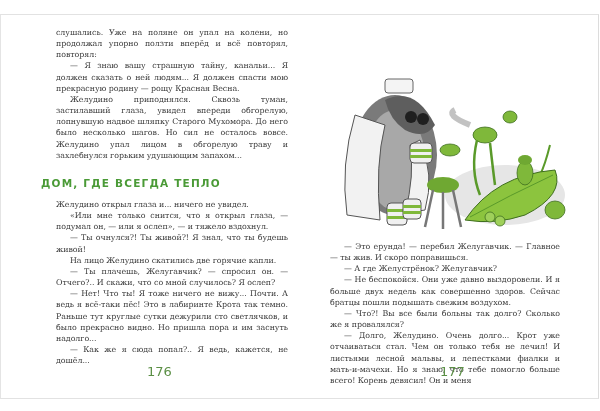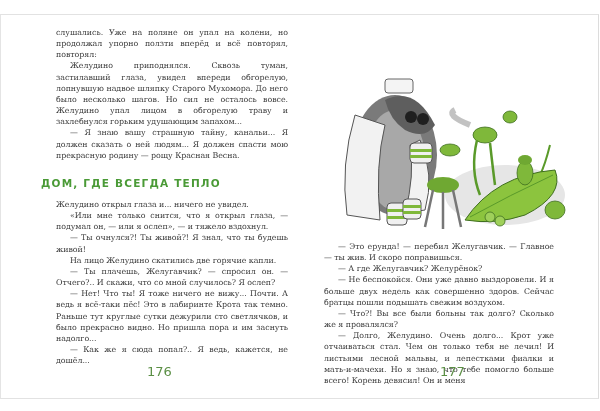--- a/index.html
+++ b/index.html
@@ -12,21 +12,21 @@
       position: absolute; top: 0; height: 383px; background: #fff;
       border-top: 1px solid #e2e2e2; border-bottom: 1px solid #e2e2e2;
     }
     .page.left { left: 0; width: 299px; border-left: 1px solid #e4e4e4; }
     .page.right { left: 300px; width: 298px; border-right: 1px solid #dcdcdc; }
     .text {
       position: absolute; font-size: 7.9px; line-height: 11.15px; color: #3a3a3a;
       text-align: justify; letter-spacing: -0.05px;
     }
     .left .text { left: 55px; width: 232px; }
-    .right .text { left: 24px; width: 230px; top: 226px; }
+    .right .text { left: 30px; width: 230px; top: 226px; }
     .text p { margin: 0; text-indent: 14px; }
     .text p.noind { text-indent: 0; }
     .chapter-title {
       position: absolute; left: 40px; width: 232px; top: 162px; text-align: left;
       font-family: "DejaVu Sans", "Liberation Sans", sans-serif; font-weight: bold;
       font-size: 10.5px; letter-spacing: 1.2px; color: #4a9a36;
     }
     .pagenum {
       position: absolute; top: 349px; font-size: 13px; color: #5b8f45;
       font-family: "DejaVu Sans", "Liberation Sans", sans-serif;
@@ -36,22 +36,22 @@
     .illustration { position: absolute; left: 25px; top: 30px; width: 245px; height: 185px; }
     .illustration svg { width: 100%; height: 100%; }
   </style>
 </head>
 <body>
 
 <div class="spread">
   <div class="page left">
     <div class="text" style="top:12px">
       <p class="noind">слушались. Уже на поляне он упал на колени, но продолжал упорно ползти вперёд и всё повторял, повторял:</p>
+      <p>— Я знаю вашу страшную тайну, канальи... Я должен сказать о ней людям... Я должен спасти мою прекрасную родину — рощу Красная Весна.</p>
       <p>Желудино приподнялся. Сквозь туман, застилавший глаза, увидел впереди обгорелую, лопнувшую надвое шляпку Старого Мухомора. До него было несколько шагов. Но сил не осталось вовсе. Желудино упал лицом в обгорелую траву и захлебнулся горьким удушающим запахом...</p>
-      <p>— Я знаю вашу страшную тайну, канальи... Я должен сказать о ней людям... Я должен спасти мою прекрасную родину — рощу Красная Весна.</p>
     </div>
     <div class="chapter-title">ДОМ, ГДЕ ВСЕГДА ТЕПЛО</div>
     <div class="text" style="top:184px">
       <p class="noind">Желудино открыл глаза и... ничего не увидел.</p>
       <p>«Или мне только снится, что я открыл глаза, — подумал он, — или я ослеп», — и тяжело вздохнул.</p>
       <p>— Ты очнулся?! Ты живой?! Я знал, что ты будешь живой!</p>
       <p>На лицо Желудино скатились две горячие капли.</p>
       <p>— Ты плачешь, Желугавчик? — спросил он. — Отчего?.. И скажи, что со мной случилось? Я ослеп?</p>
       <p>— Нет! Что ты! Я тоже ничего не вижу... Почти. А ведь я всё-таки пёс! Это в лабиринте Крота так темно. Раньше тут круглые сутки дежурили сто светлячков, и было прекрасно видно. Но пришла пора и им заснуть надолго...</p>
       <p>— Как же я сюда попал?.. Я ведь, кажется, не дошёл...</p>
@@ -108,20 +108,20 @@
 
         <ellipse cx="200" cy="128" rx="8" ry="12" fill="#7fb83a" stroke="#3f6e1f" stroke-width="0.8"></ellipse>
         <ellipse cx="200" cy="115" rx="7" ry="5" fill="#6fa832"></ellipse>
         <ellipse cx="230" cy="165" rx="10" ry="9" fill="#7fb83a" stroke="#3f6e1f" stroke-width="0.8"></ellipse>
         <circle cx="165" cy="172" r="5" fill="#9fd05a" stroke="#3f6e1f" stroke-width="0.8"></circle>
         <circle cx="175" cy="176" r="5" fill="#9fd05a" stroke="#3f6e1f" stroke-width="0.8"></circle>
       </svg>
     </div>
     <div class="text">
       <p>— Это ерунда! — перебил Желугавчик. — Главное — ты жив. И скоро поправишься.</p>
-      <p>— А где Желугавчик? Желурёнок?</p>
+      <p>— А где Желустрёнок? Желугавчик?</p>
       <p>— Не беспокойся. Они уже давно выздоровели. И я больше двух недель как совершенно здоров. Сейчас братцы пошли подышать свежим воздухом.</p>
       <p>— Что?! Вы все были больны так долго? Сколько же я провалялся?</p>
       <p>— Долго, Желудино. Очень долго... Крот уже отчаиваться стал. Чем он только тебя не лечил! И листьями лесной мальвы, и лепестками фиалки и мать-и-мачехи. Но я знаю, что тебе помогло больше всего! Корень девясил! Он и меня</p>
     </div>
     <div class="pagenum">177</div>
   </div>
 </div>
 
 </body></html>

